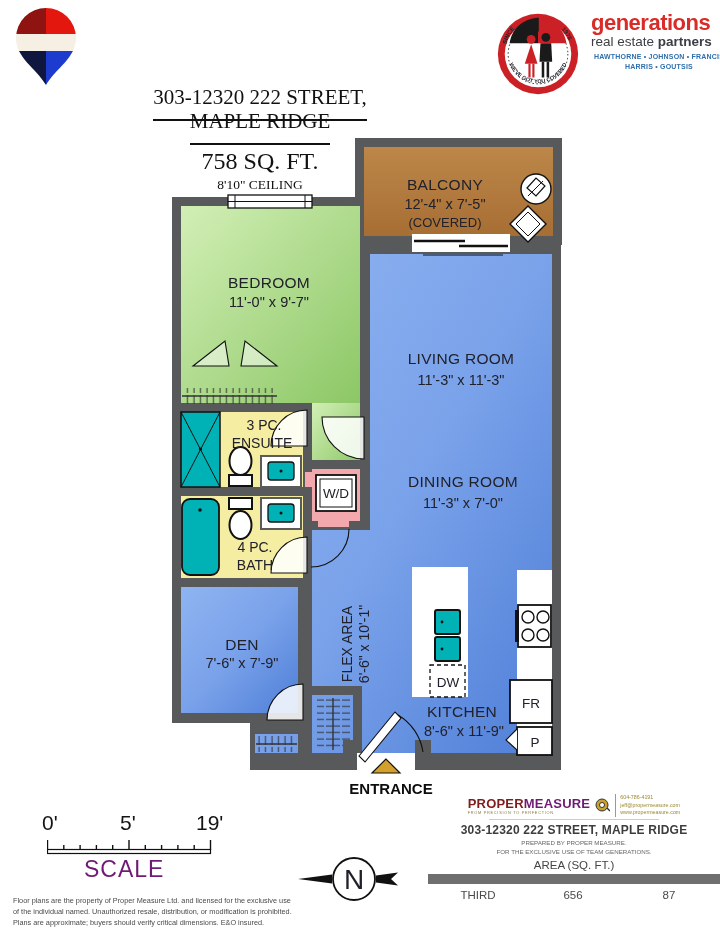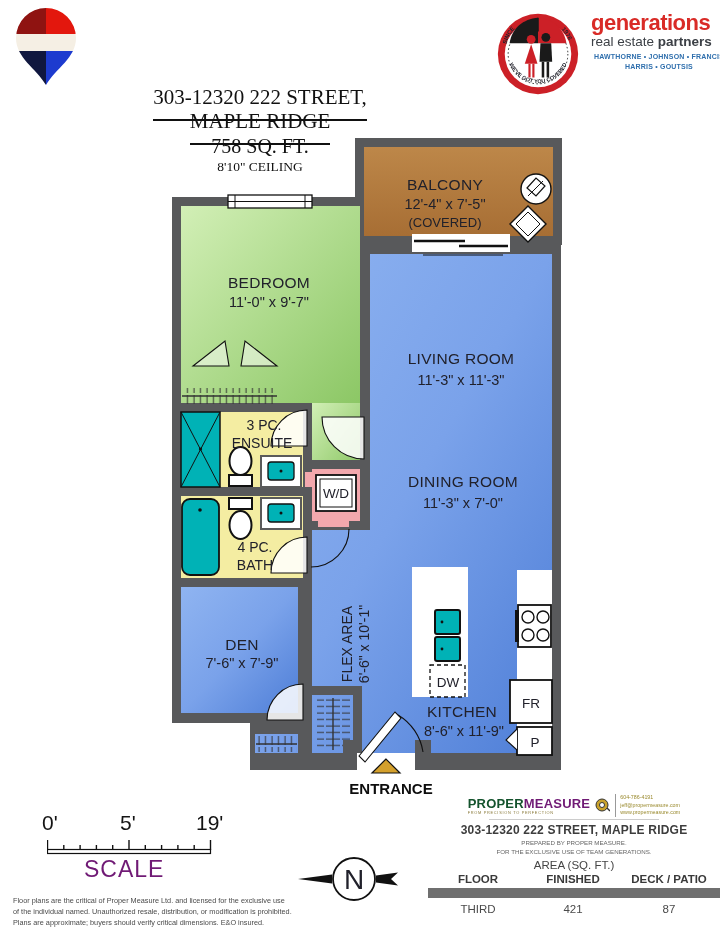--- a/index.html
+++ b/index.html
@@ -5,21 +5,21 @@
   html,body{margin:0;padding:0;}
   body{width:720px;height:932px;position:relative;background:#fff;overflow:hidden;
        font-family:"Liberation Sans",sans-serif;color:#222;}
   .abs{position:absolute;}
 
   
   .title-block{left:110px;top:86px;width:300px;text-align:center;
                font-family:"Liberation Serif",serif;color:#111;}
   .title-line1,.title-line2{font-size:21px;line-height:1.12;}
   .title-line1 span,.title-line2 span{border-bottom:2px solid #111;padding-bottom:10px;}
-  .title-line3{font-size:20px;line-height:1.15;margin-top:2px;}
+  .title-line3{font-size:24px;line-height:1.15;margin-top:15px;}
   .title-line4{font-size:13.5px;line-height:1.2;margin-top:1px;}
 
   
   .brand{left:492px;top:12px;display:flex;gap:7px;align-items:flex-start;}
   .brand-text{width:136px;text-align:center;}
   .brand-name{font-size:22px;font-weight:bold;color:#d92b27;letter-spacing:-0.5px;line-height:1;text-align:left;}
   .brand-tagline{font-size:13.5px;color:#3c4046;text-align:left;line-height:1.15;}
   .brand-tagline b{font-weight:bold;}
   .brand-agents{font-size:7px;font-weight:bold;color:#2f6fad;letter-spacing:.2px;line-height:1.5;margin-top:2px;}
 
@@ -36,21 +36,21 @@
   .tick{font-size:21px;color:#141414;}
   .scale-label{left:84px;top:856px;font-size:23px;letter-spacing:1px;color:#701a75;}
   .disclaimer{left:13px;top:896px;font-size:7.3px;line-height:1.5;color:#4a4a4a;}
 
   
   .pm{left:428px;top:794px;width:292px;text-align:center;color:#444;}
   .pm-logo-row{display:flex;justify-content:center;align-items:center;gap:5px;}
   .pm-logo-text{text-align:left;line-height:1;}
   .pm-logo-main{font-size:13px;font-weight:bold;letter-spacing:.2px;}
   .pm-logo-main .gold{color:#701a75;}
-  .pm-logo-main .blk{color:#14532d;}
+  .pm-logo-main .blk{color:#7f1d1d;}
   .pm-tagline{font-size:3.9px;color:#8a7a3a;letter-spacing:.7px;margin-top:1px;}
   .pm-contact{font-size:5.3px;color:#9a8a2e;text-align:left;line-height:1.45;
               border-left:1px solid #999;padding-left:4px;}
   .pm-rule{width:170px;border-top:1px solid #ccc;margin:2px auto 0;}
   .pm-address{font-size:12px;font-weight:bold;color:#3d3d3d;margin-top:3px;letter-spacing:.2px;}
   .pm-date{font-size:12.5px;color:#4a4a4a;margin-top:1px;}
   .pm-fine{font-size:6.2px;color:#666;line-height:1.45;margin-top:2px;}
   .pm-area{font-size:11.5px;color:#454545;margin-top:2px;}
   .pm-table-head,.pm-table-row{display:grid;grid-template-columns:100px 90px 102px;}
   .pm-table-head{font-size:11.5px;font-weight:bold;color:#3a3a3a;margin-top:2px;}
@@ -334,21 +334,21 @@
       <line x1="65.7" y1="5" x2="65.7" y2="10"></line>
     <line x1="98.3" y1="5" x2="98.3" y2="10"></line>
       <line x1="114.6" y1="5" x2="114.6" y2="10"></line>
     <line x1="130.9" y1="5" x2="130.9" y2="10"></line>
       <line x1="147.2" y1="5" x2="147.2" y2="10"></line>
   </g>
 </svg>
 <div class="abs scale-label">SCALE</div>
 
 <div class="abs disclaimer">
-  <div>Floor plans are the critical of Proper Measure Ltd. and licensed for the exclusive use</div>
+  <div>Floor plans are the property of Proper Measure Ltd. and licensed for the exclusive use</div>
   <div>of the individual named. Unauthorized resale, distribution, or modification is prohibited.</div>
   <div>Plans are approximate; buyers should verify critical dimensions. E&amp;O insured.</div>
 </div>
 
 <svg class="abs" style="left:296px;top:855px" width="108" height="52" viewBox="0 0 108 52">
   <polygon points="2,24 36,19.5 36,28.5" fill="#111"></polygon>
   <polygon points="80,20.5 102,17.5 95,24 102,30.5 80,27.5" fill="#111"></polygon>
   <circle cx="58" cy="24" r="21" fill="#fff" stroke="#111" stroke-width="1.8"></circle>
   <text x="58" y="34" text-anchor="middle" font-size="28" fill="#111">N</text>
 </svg>
@@ -370,24 +370,19 @@
       <div>www.propermeasure.com</div>
     </div>
   </div>
   <div class="pm-rule"></div>
   <div class="pm-address">303-12320 222 STREET, MAPLE RIDGE</div>
   <div class="pm-fine">
     <div>PREPARED BY PROPER MEASURE.</div>
     <div>FOR THE EXCLUSIVE USE OF TEAM GENERATIONS.</div>
   </div>
   <div class="pm-area">AREA (SQ. FT.)</div>
-  <div class="pm-table-head">
-    <div>FLOOR</div>
-    <div>FINISHED</div>
-    <div>DECK / PATIO</div>
-  </div>
   <div class="pm-bar"></div>
   <div class="pm-table-row">
     <div>THIRD</div>
-    <div>421</div>
+    <div>656</div>
     <div>87</div>
   </div>
 </div>
 
 </body></html>

